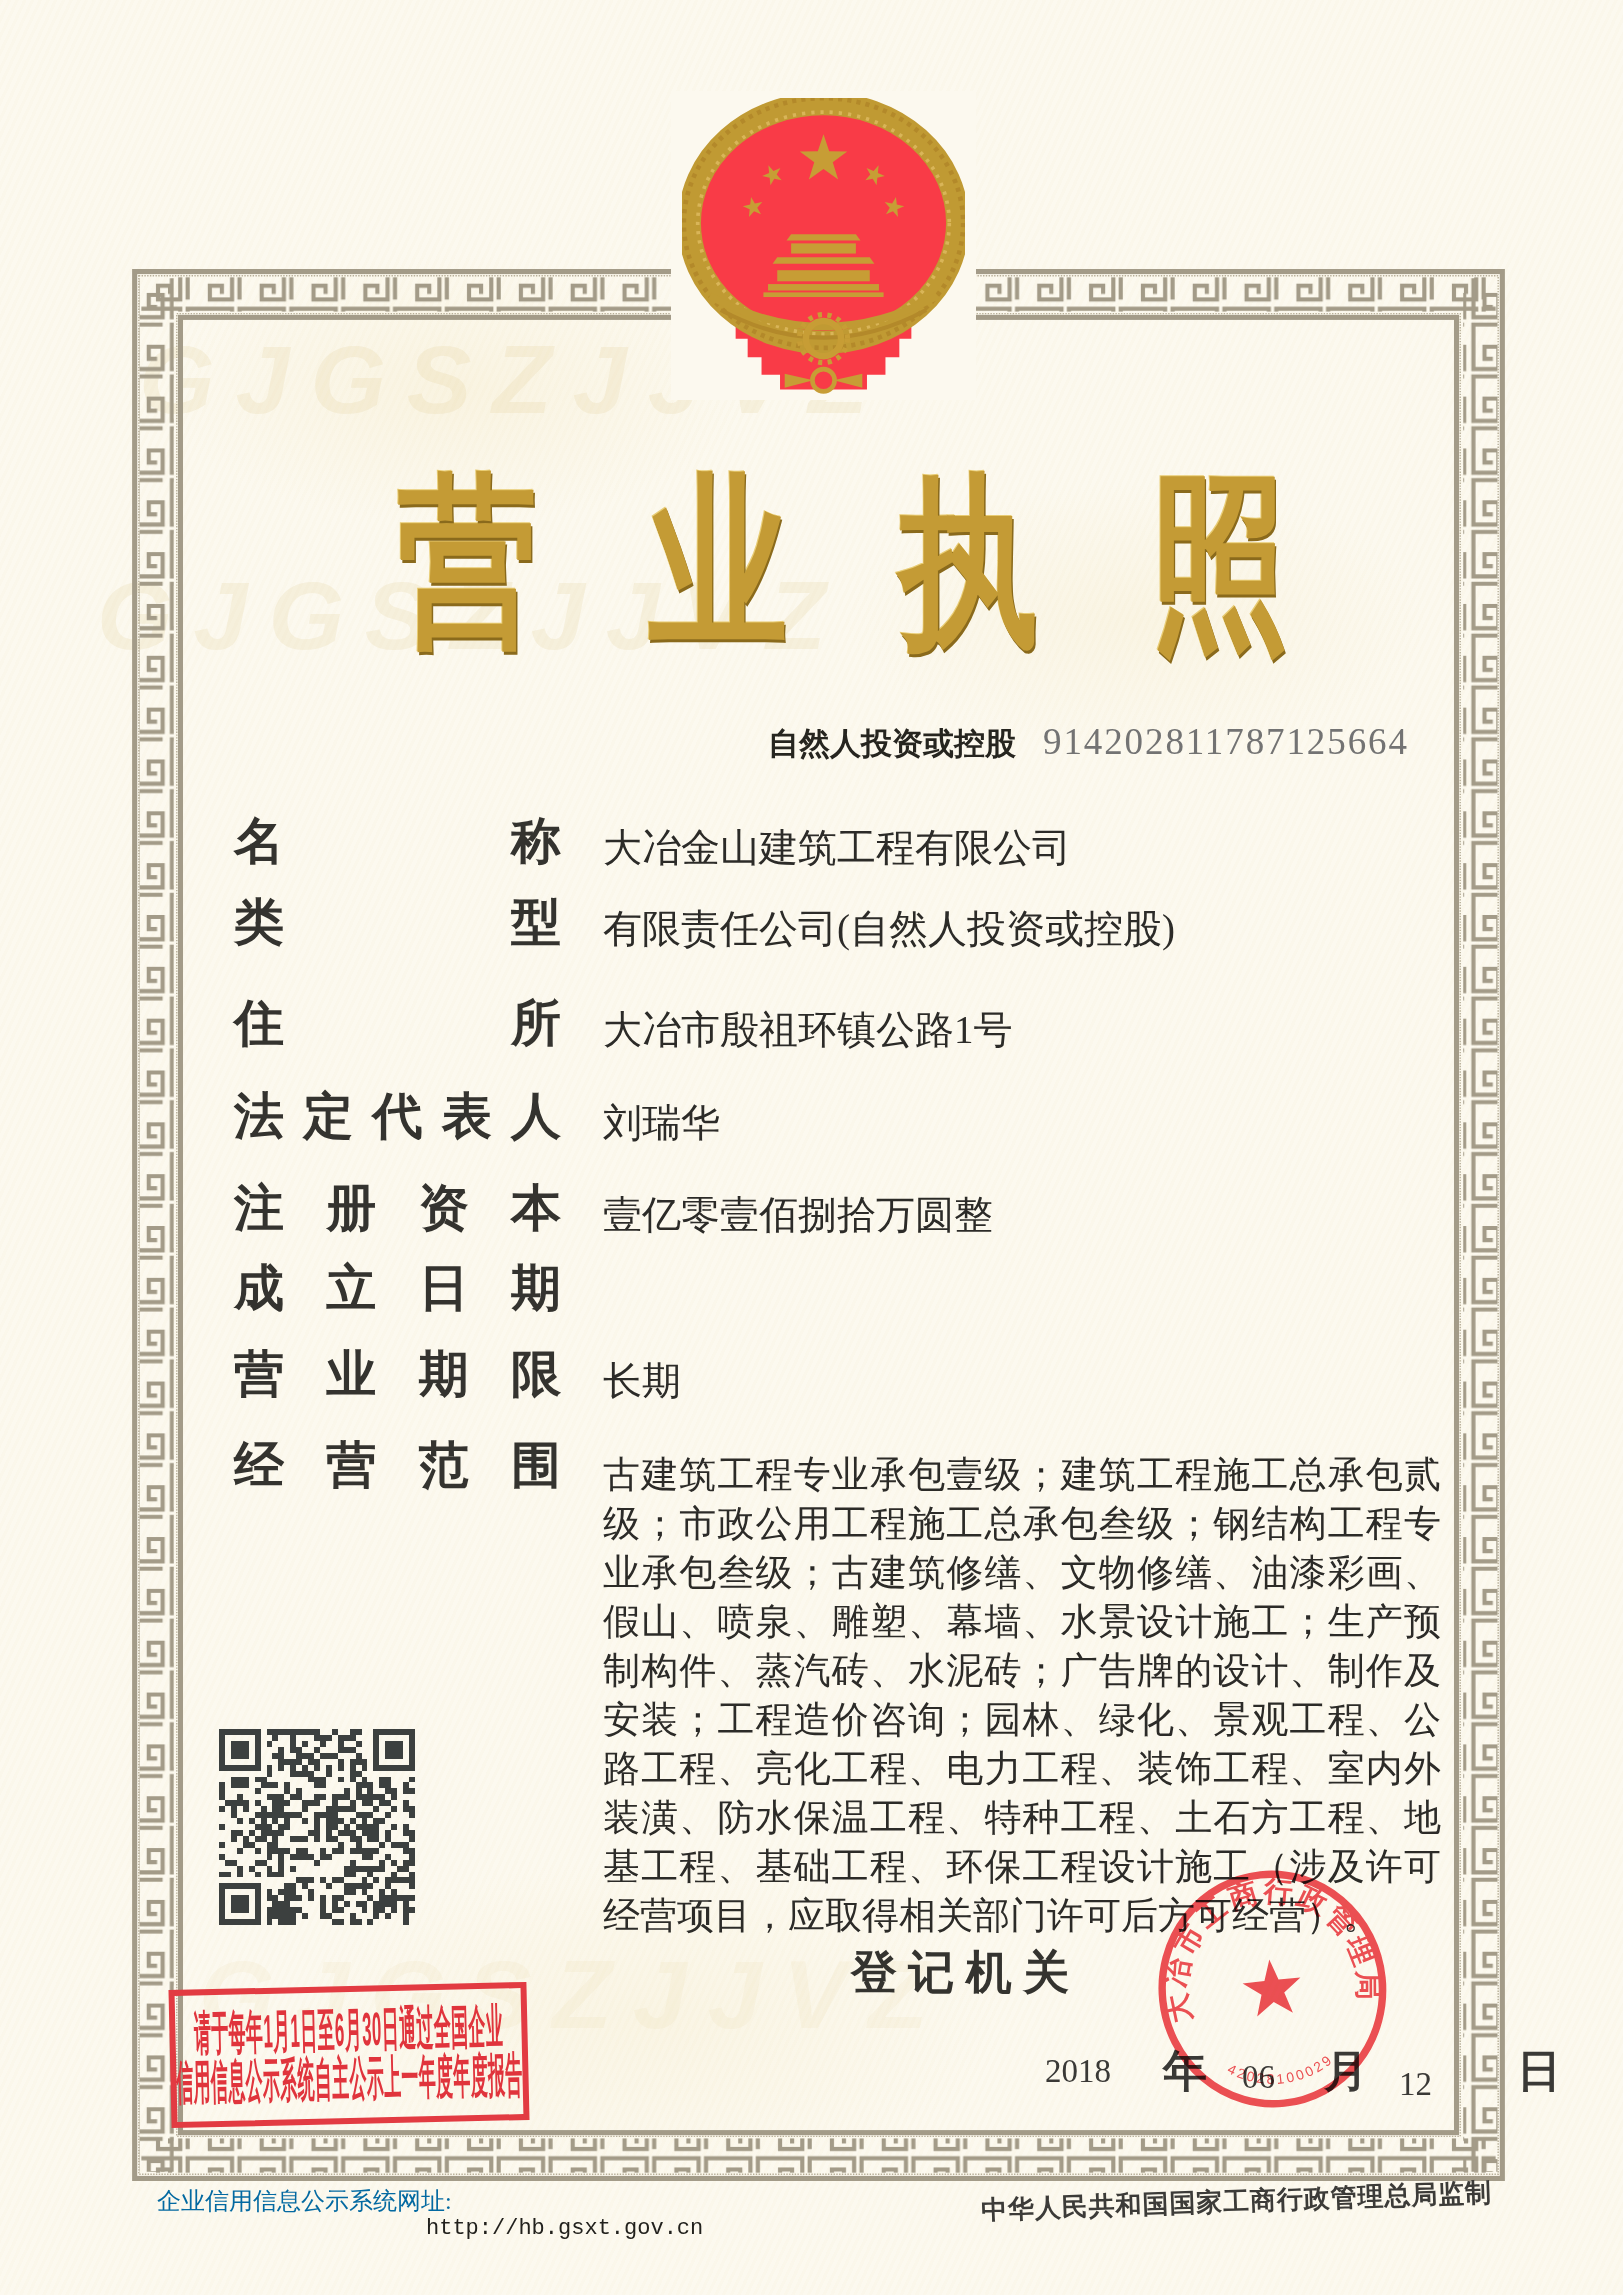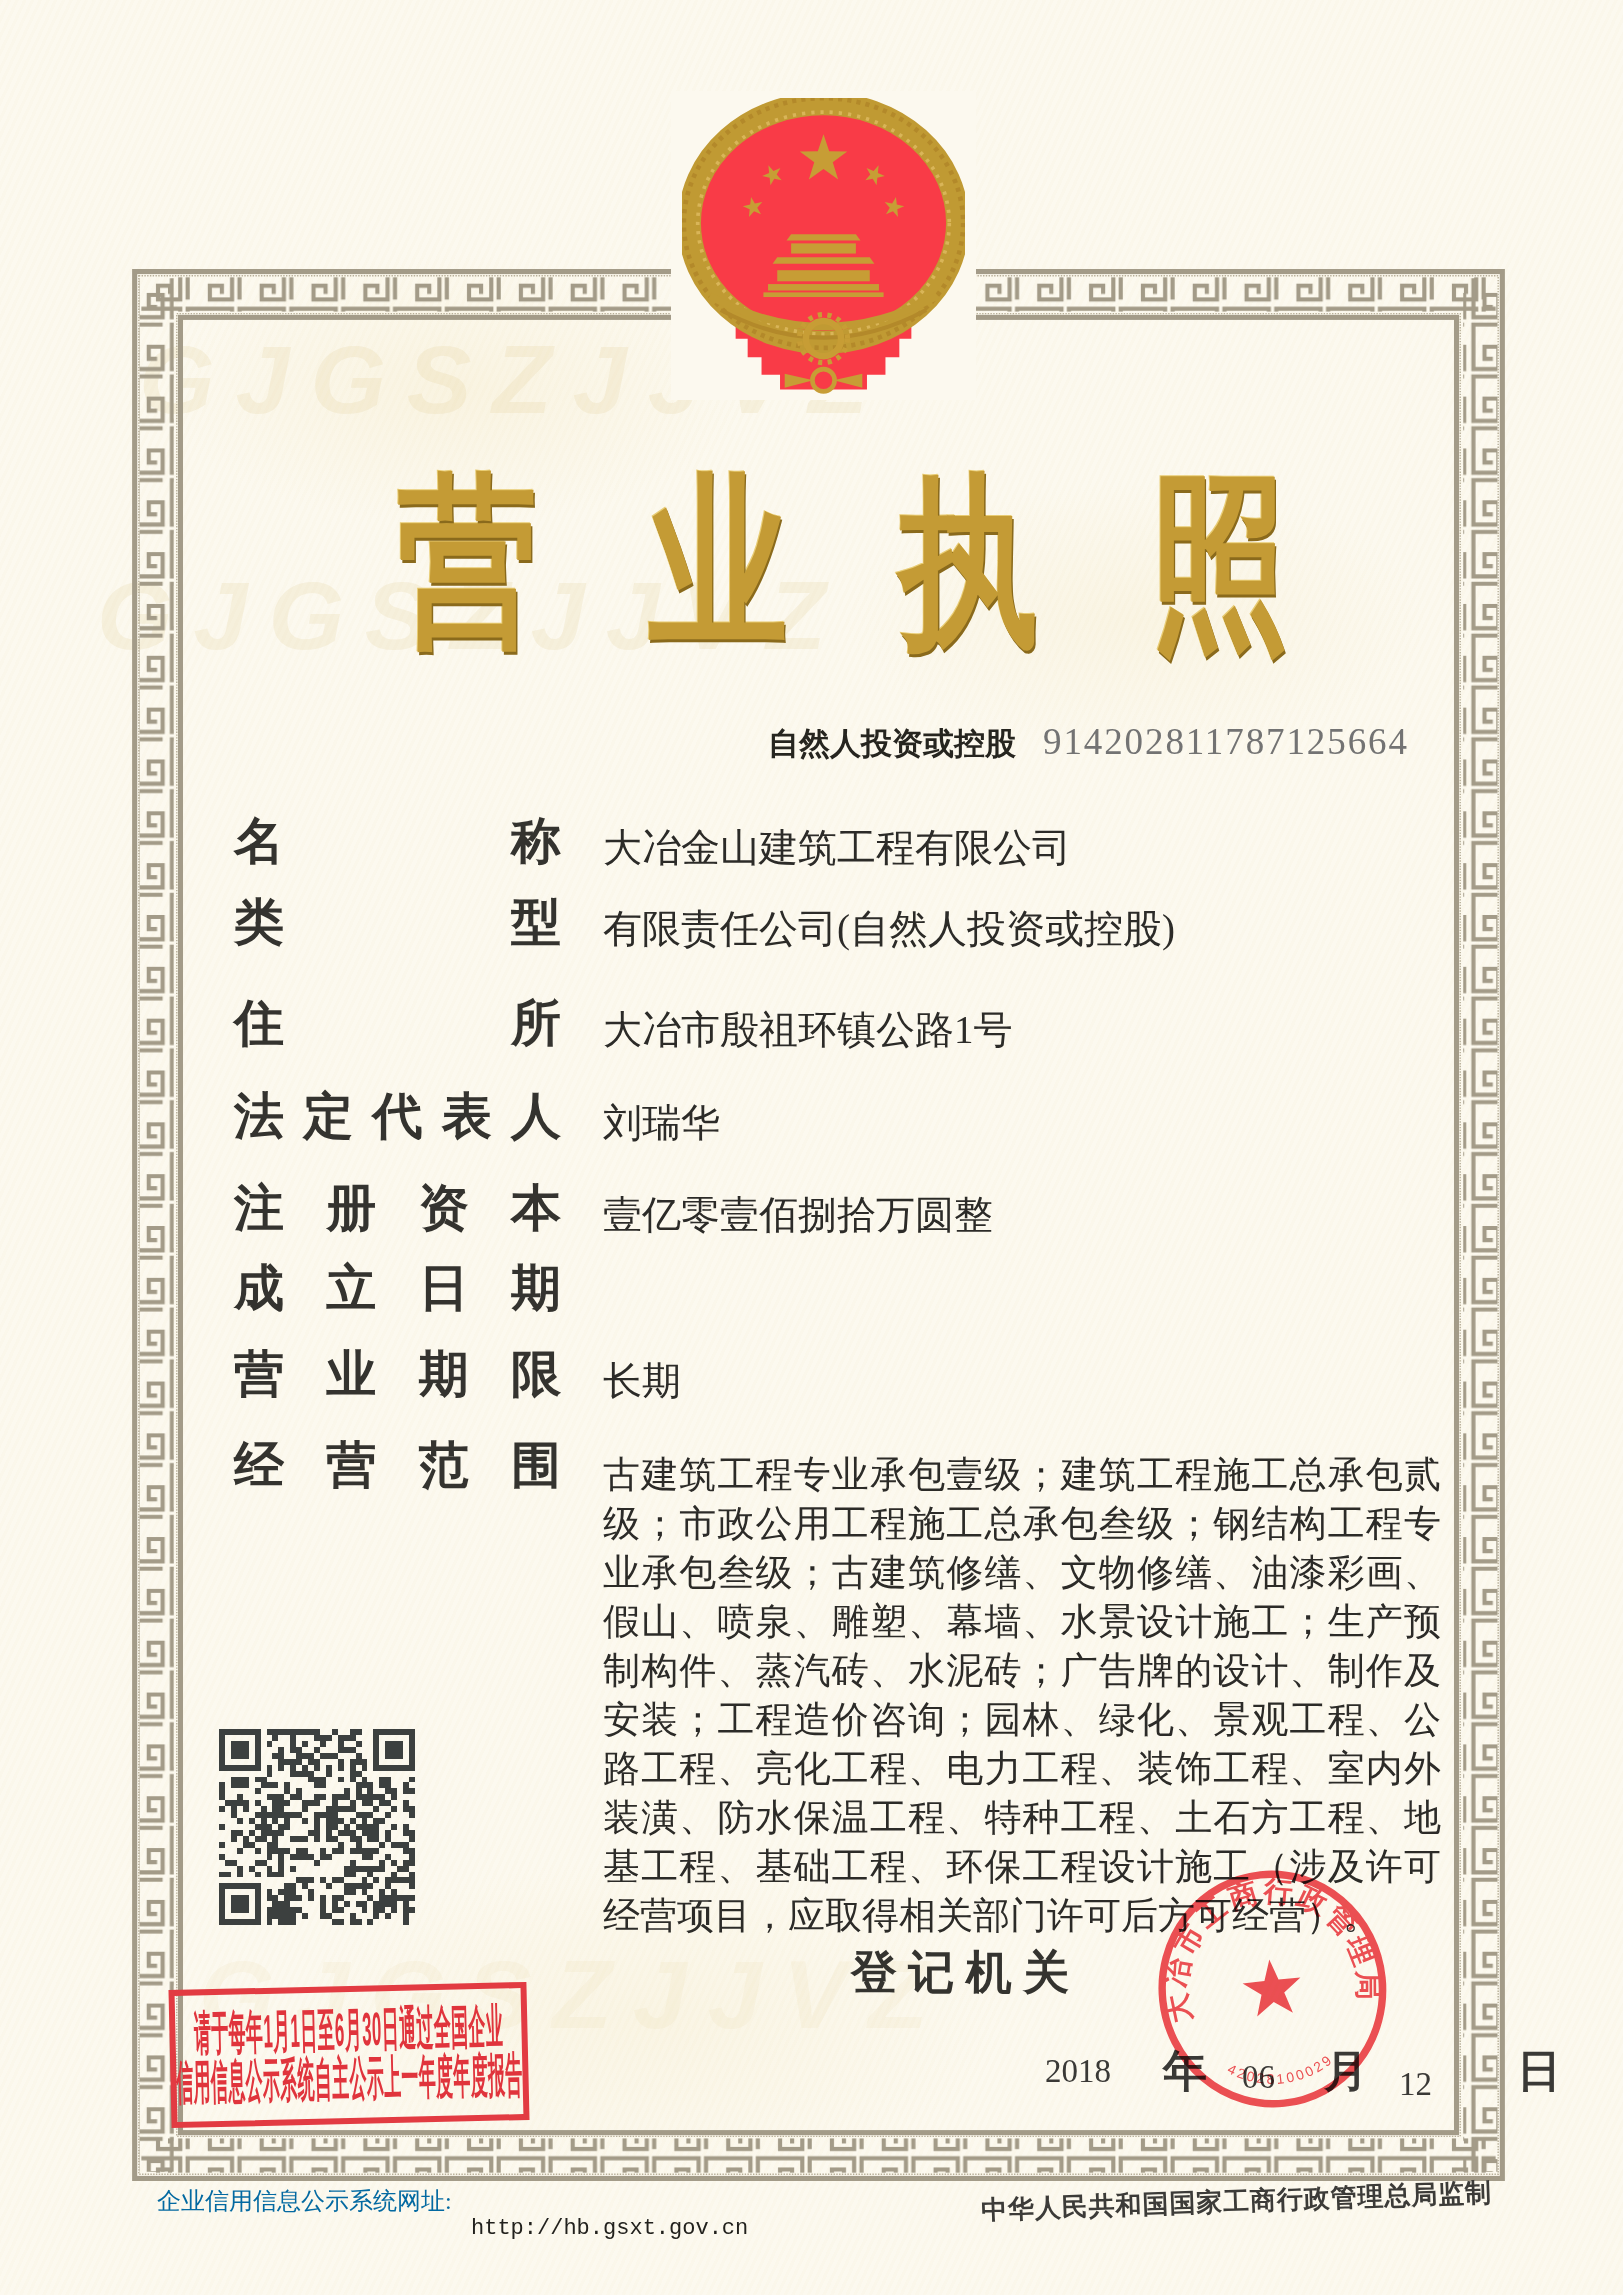--- a/index.html
+++ b/index.html
@@ -54,21 +54,21 @@
   .date-piece{position:absolute;z-index:3;color:#3a3936;font-family:"Liberation Serif",serif;}
   .d-num{font-size:33px;}
   .d-unit{font-size:44px;font-weight:600;}
   
   .seal{position:absolute;left:1152px;top:1864px;z-index:5;opacity:.94;
     mix-blend-mode:multiply;transform:rotate(-6deg);}
   
   .footer-left{position:absolute;left:157px;top:2185px;z-index:3;
     font:400 24px "Liberation Serif",serif;color:#0369a1;text-align:right;}
   .footer-url{position:absolute;left:426px;top:2216px;z-index:3;
-    font:400 22px "Liberation Mono",monospace;color:#22211d;margin-left:45px;}
+    font:400 22px "Liberation Mono",monospace;color:#22211d;}
   .footer-right{position:absolute;left:981px;top:2184px;z-index:3;transform:rotate(-2deg);
     font:600 26px "Liberation Serif",serif;color:#3c3b38;letter-spacing:0.9px;}
 </style>
 </head>
 <body>
 
 <div class="page">
 
   <div class="watermark"></div>
   <div class="wm-text" style="left:139px;top:324px;">GJGSZJJVZ</div>

